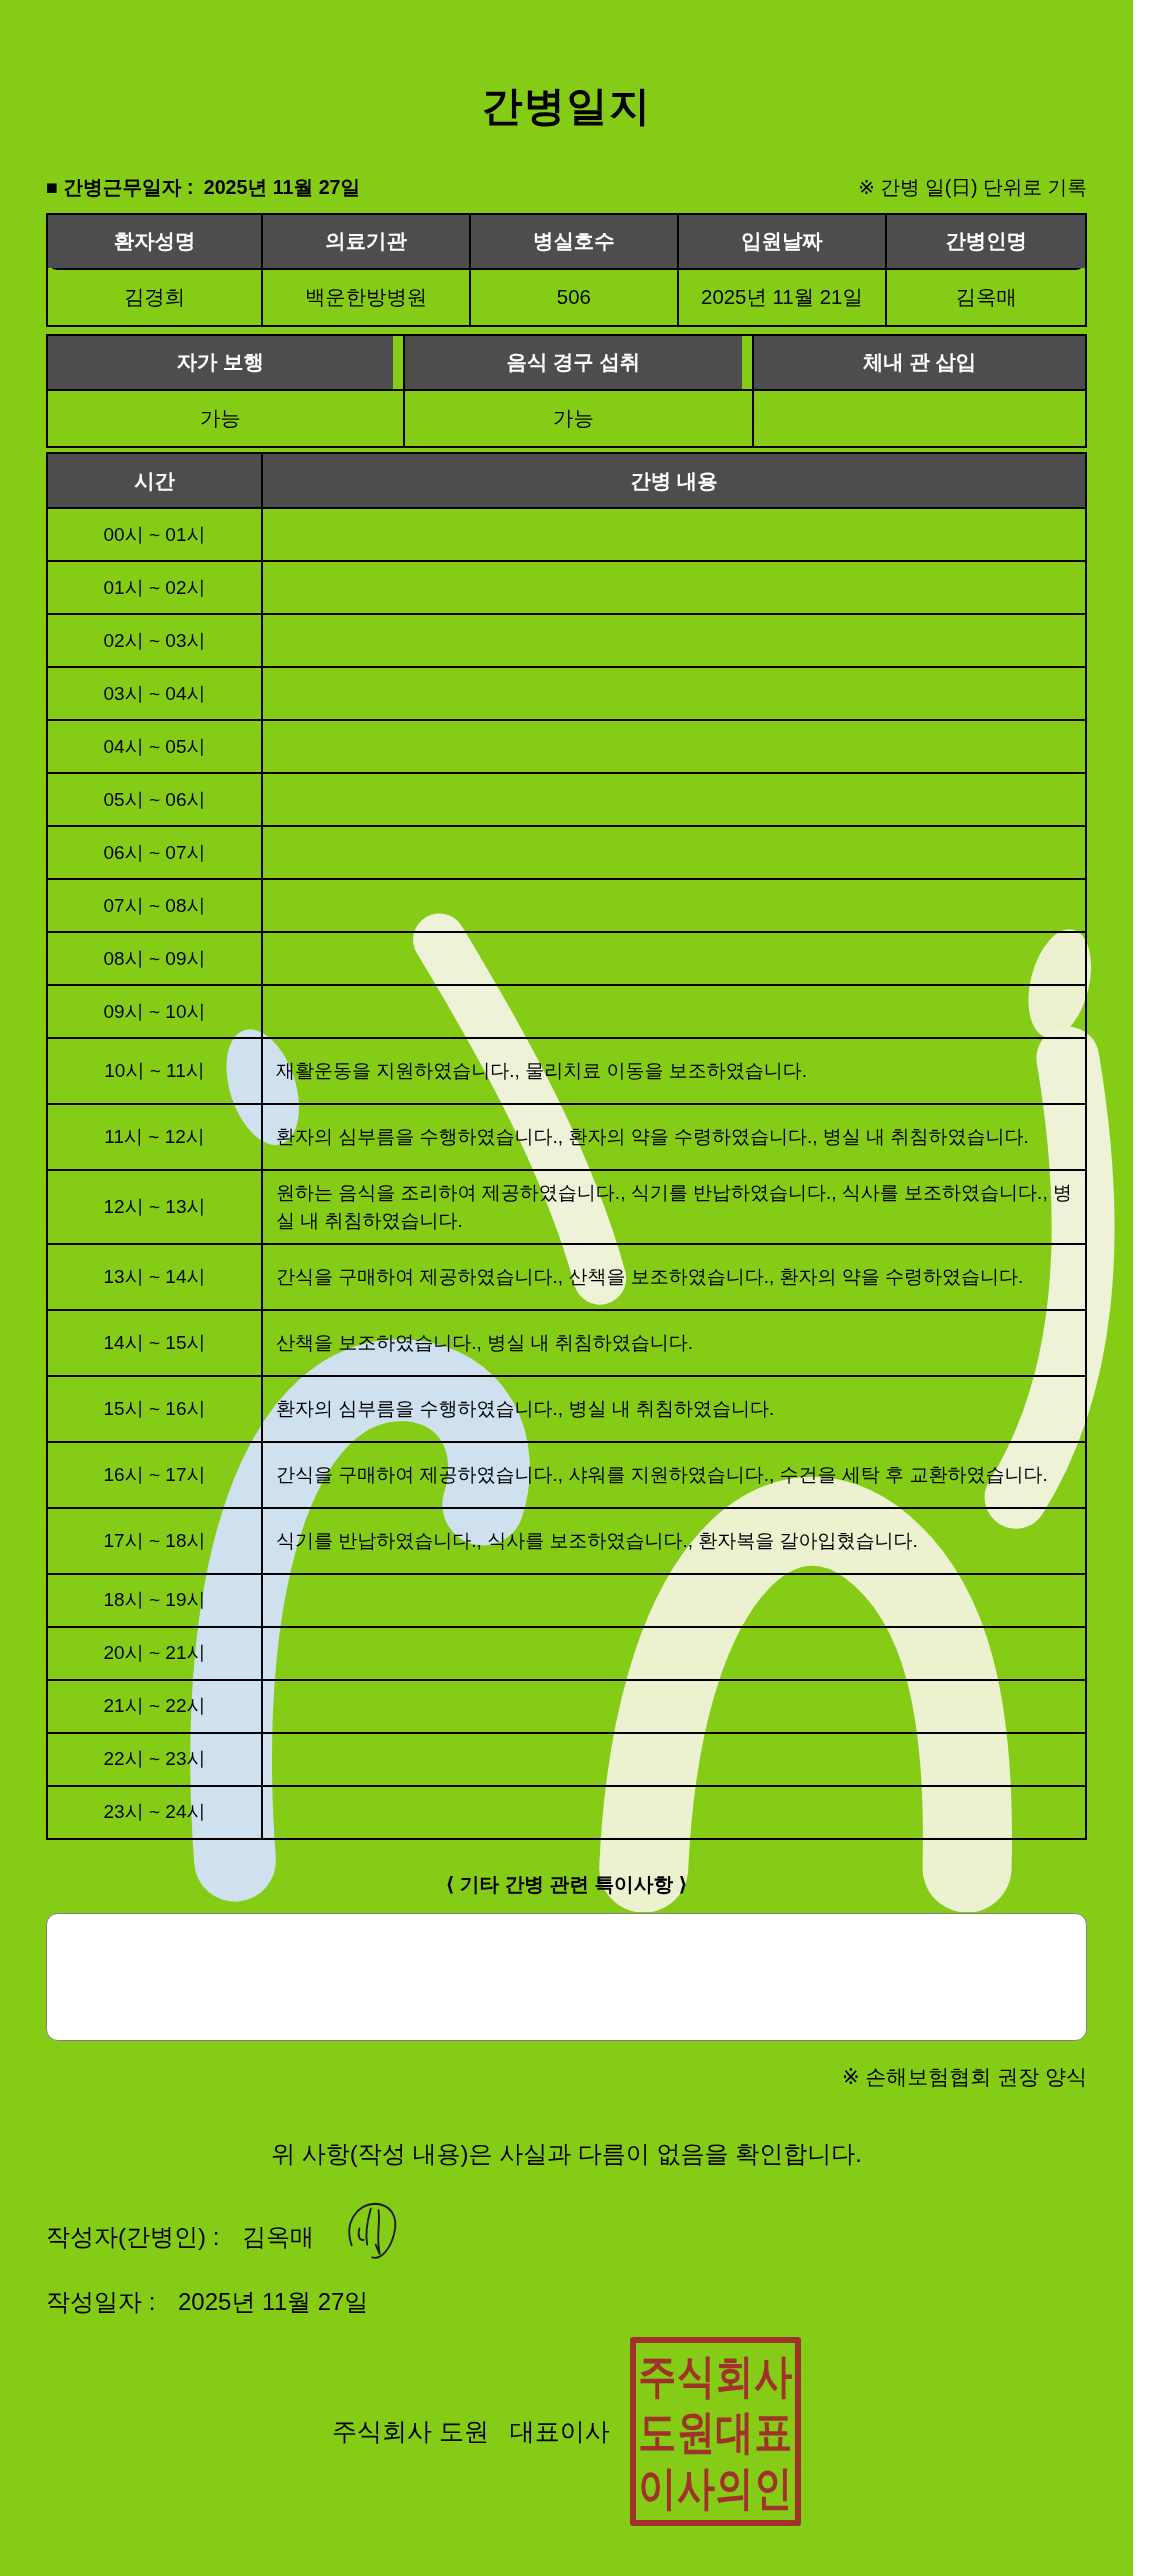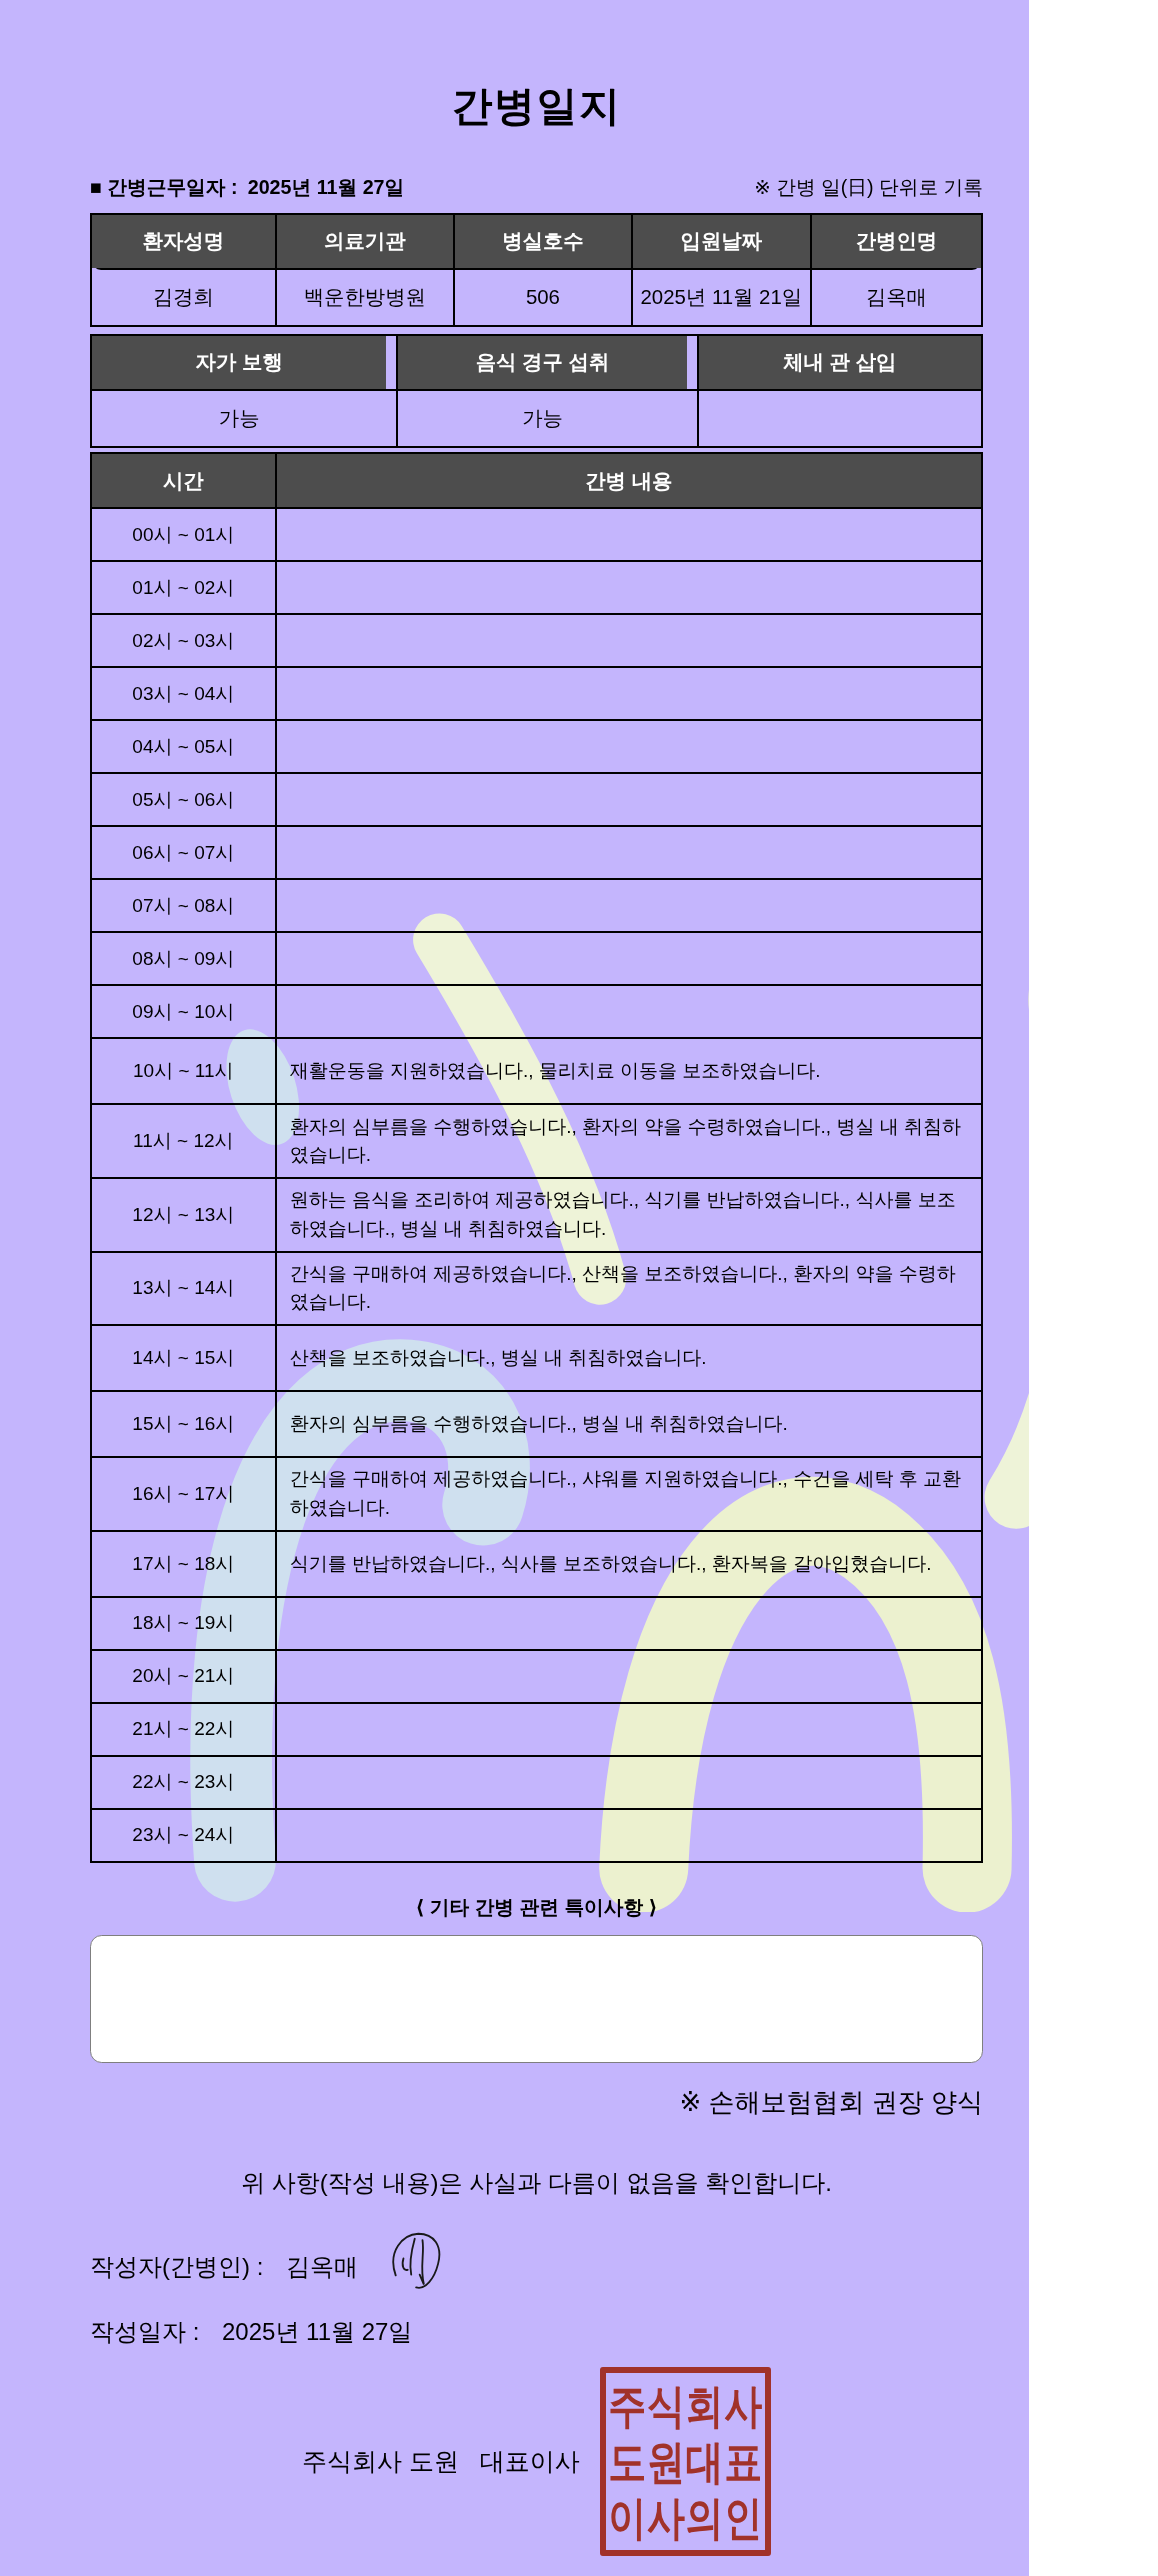--- a/index.html
+++ b/index.html
@@ -1,17 +1,17 @@
 <!DOCTYPE html>
 <html style="font-size:11.7px"><head>
 <meta charset="utf-8">
 <style>
   html,body{margin:0;padding:0;background:#fff;}
   body{font-family:"Liberation Sans","DejaVu Sans",sans-serif;color:#000;}
-  .page{position:relative;width:985px;height:2576px;background:#c4b5fd;overflow:hidden;padding-left:44px;}
+  .page{position:relative;width:1133px;height:2576px;background:#84cc16;overflow:hidden;}
   .watermark{position:absolute;left:0;top:817px;width:1159px;height:1095px;z-index:0;}
   .content{position:relative;z-index:1;padding:86px 46px 0 46px;}
 
   .doc-title{text-align:center;font-size:41px;font-weight:800;line-height:1;margin:0 0 47px 0;letter-spacing:1.5px;}
 
   .meta-row{display:flex;justify-content:space-between;align-items:flex-end;font-size:19.7px;margin-bottom:11.7px;text-align:right;}
   .meta-left{font-weight:600;display:flex;gap:10.2px;align-items:center;}
   .meta-right{font-weight:500;}
 
   .tbl{border:2.9px solid #000;background:transparent;}
@@ -27,21 +27,21 @@
   .tbl + .tbl{margin-top:7.3px;}
   .tbl.care{margin-top:4.4px;}
   .care-row{border-top:2.2px solid #000;min-height:51px;}
   .care-row:first-child{border-top:0;}
   .care-row .cell.time{font-size:19px;}
   .care-row .cell.content{justify-content:flex-start;text-align:left;padding:7.3px 13px;font-size:19px;line-height:1.5;}
   .care-row.filled{min-height:64px;}
 
   .notes-heading{text-align:center;font-size:19.7px;font-weight:700;margin-top:31px;}
   .notes-box{height:126px;border:1.5px solid #7f7f7f;border-radius:11.7px;margin-top:14.6px;background:#fff;}
-  .form-note{text-align:right;font-size:26px;margin-top:22px;}
+  .form-note{text-align:right;font-size:21px;margin-top:22px;}
 
   .statement{text-align:center;font-size:24px;font-weight:400;margin-top:47px;}
   .writer-row{display:flex;align-items:center;gap:16px;font-size:24px;margin-top:41px;}
   .writer-row .lbl,.date-row .lbl{white-space:pre;}
   .sig{margin-left:8.8px;margin-top:-10.2px;}
   .date-row{display:flex;align-items:center;gap:16px;font-size:24px;margin-top:22px;}
 
   .company-row{display:flex;justify-content:center;align-items:center;gap:20.4px;margin-top:19px;}
   .company-text{font-size:25px;font-weight:400;white-space:pre;}
   .seal{width:153px;height:168px;border:6.6px solid #a1322a;border-radius:2.9px;color:#a1322a;

